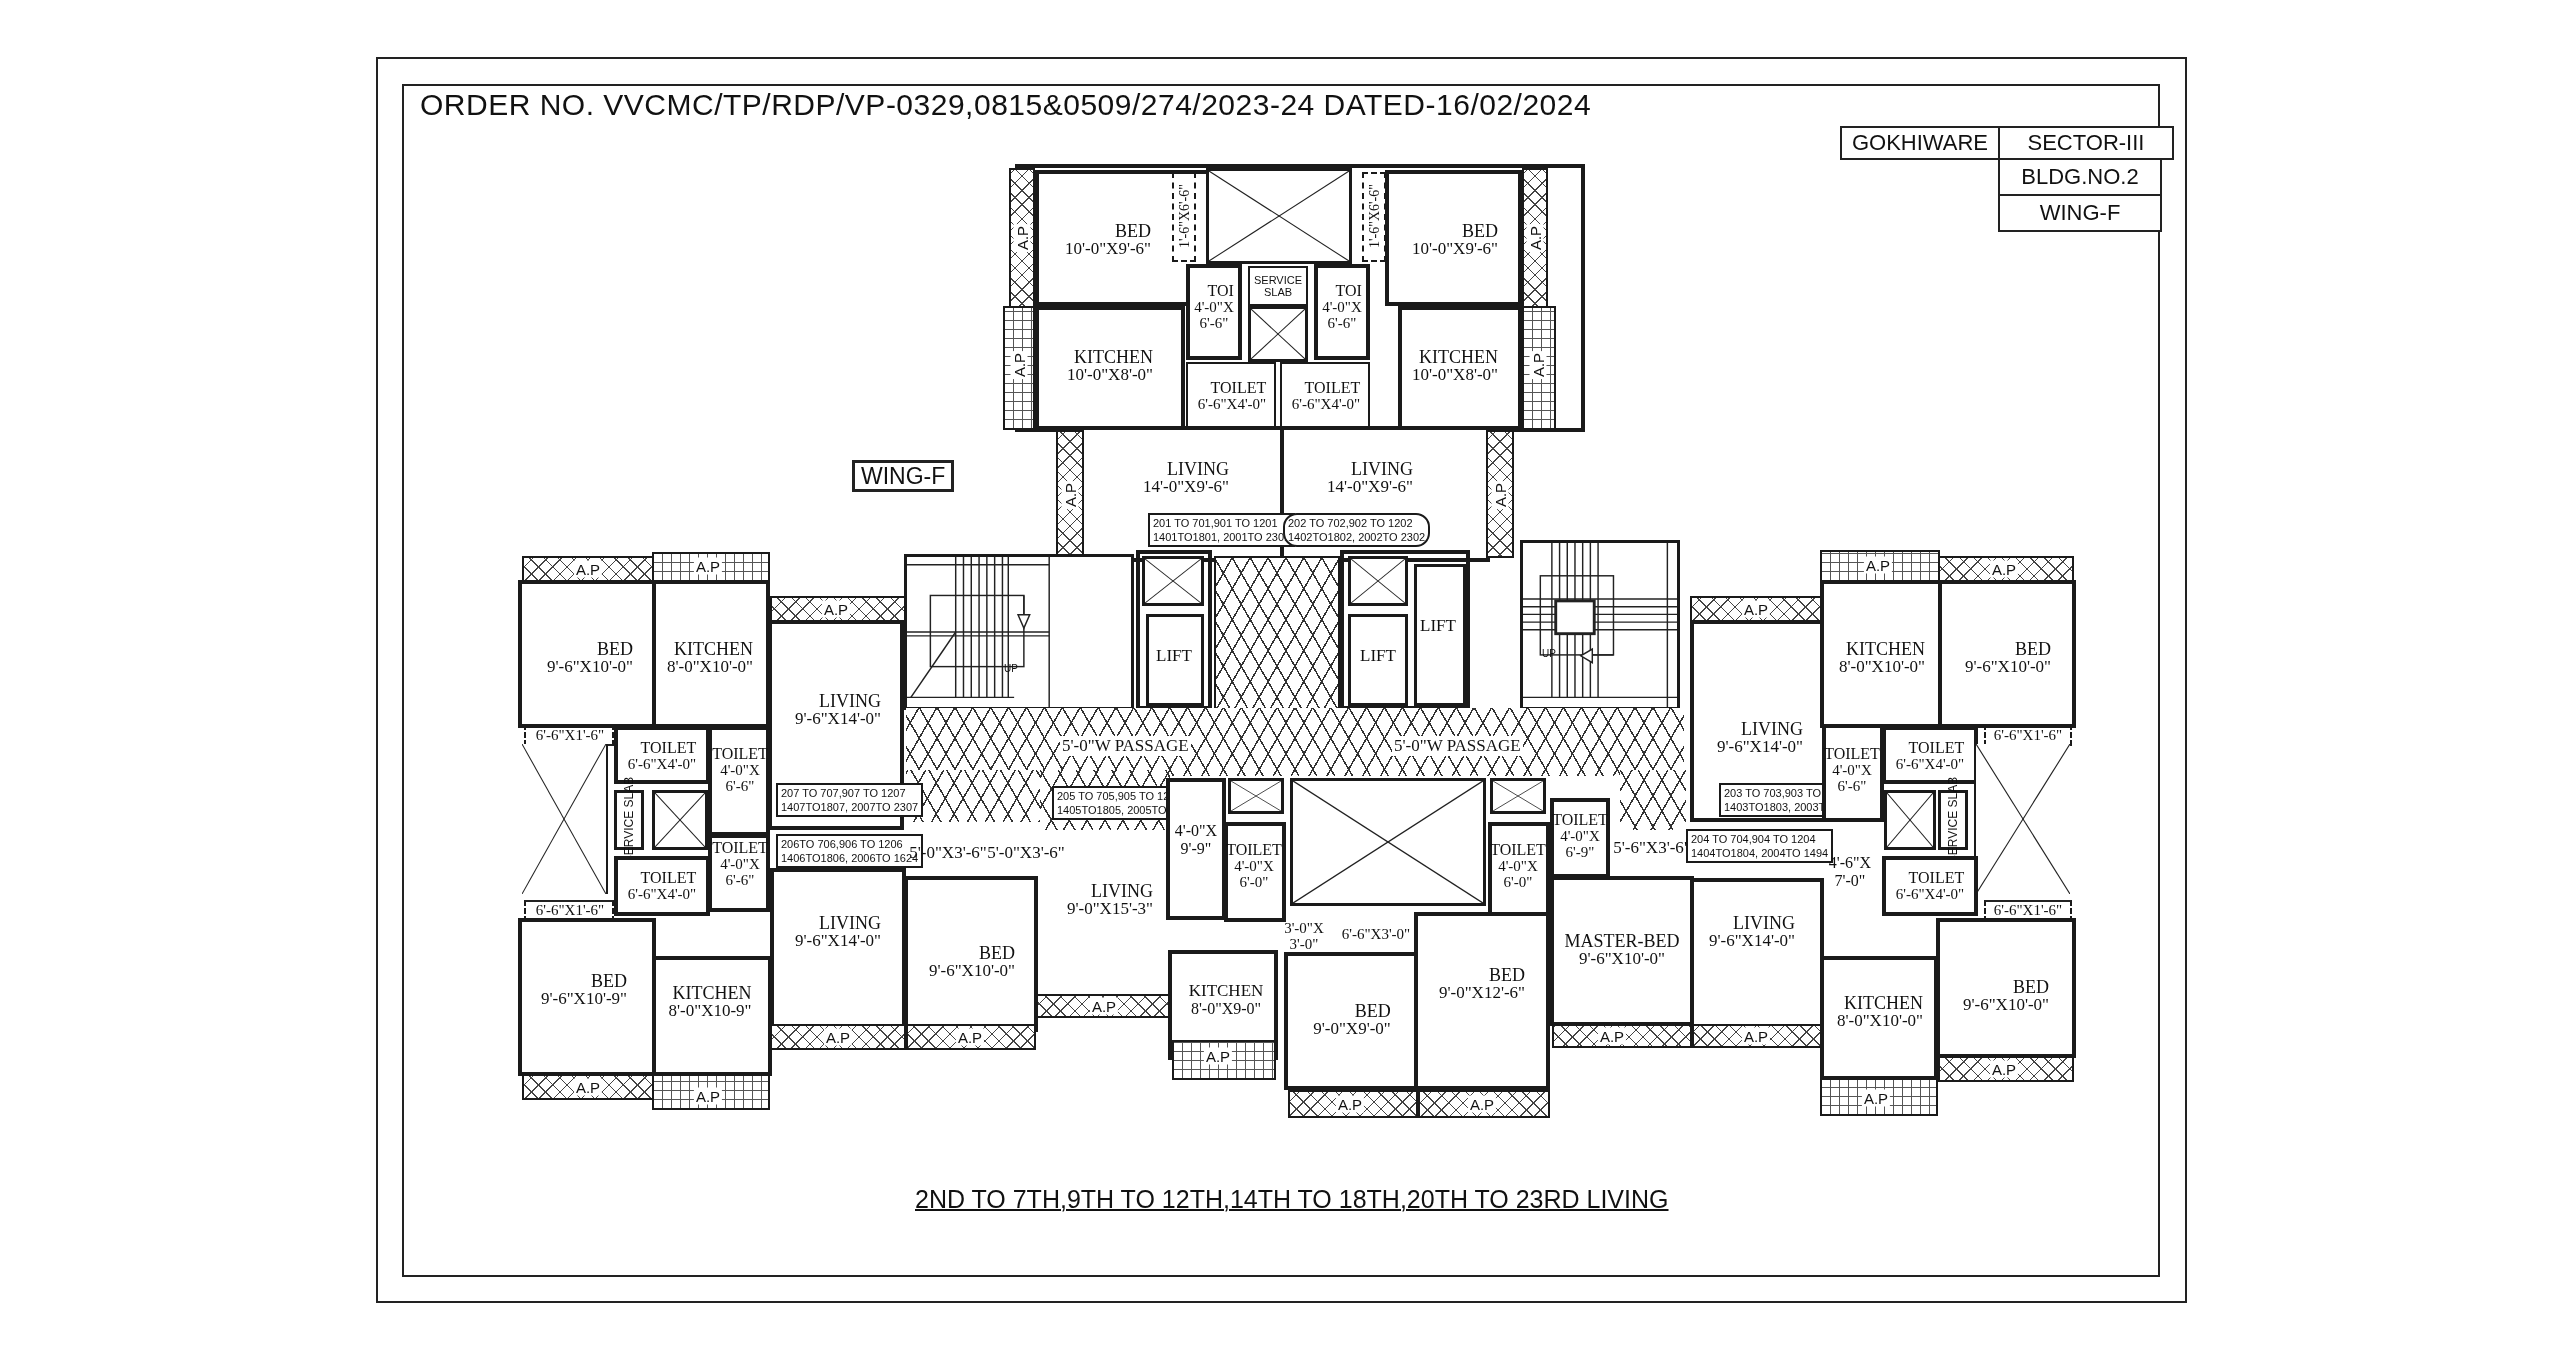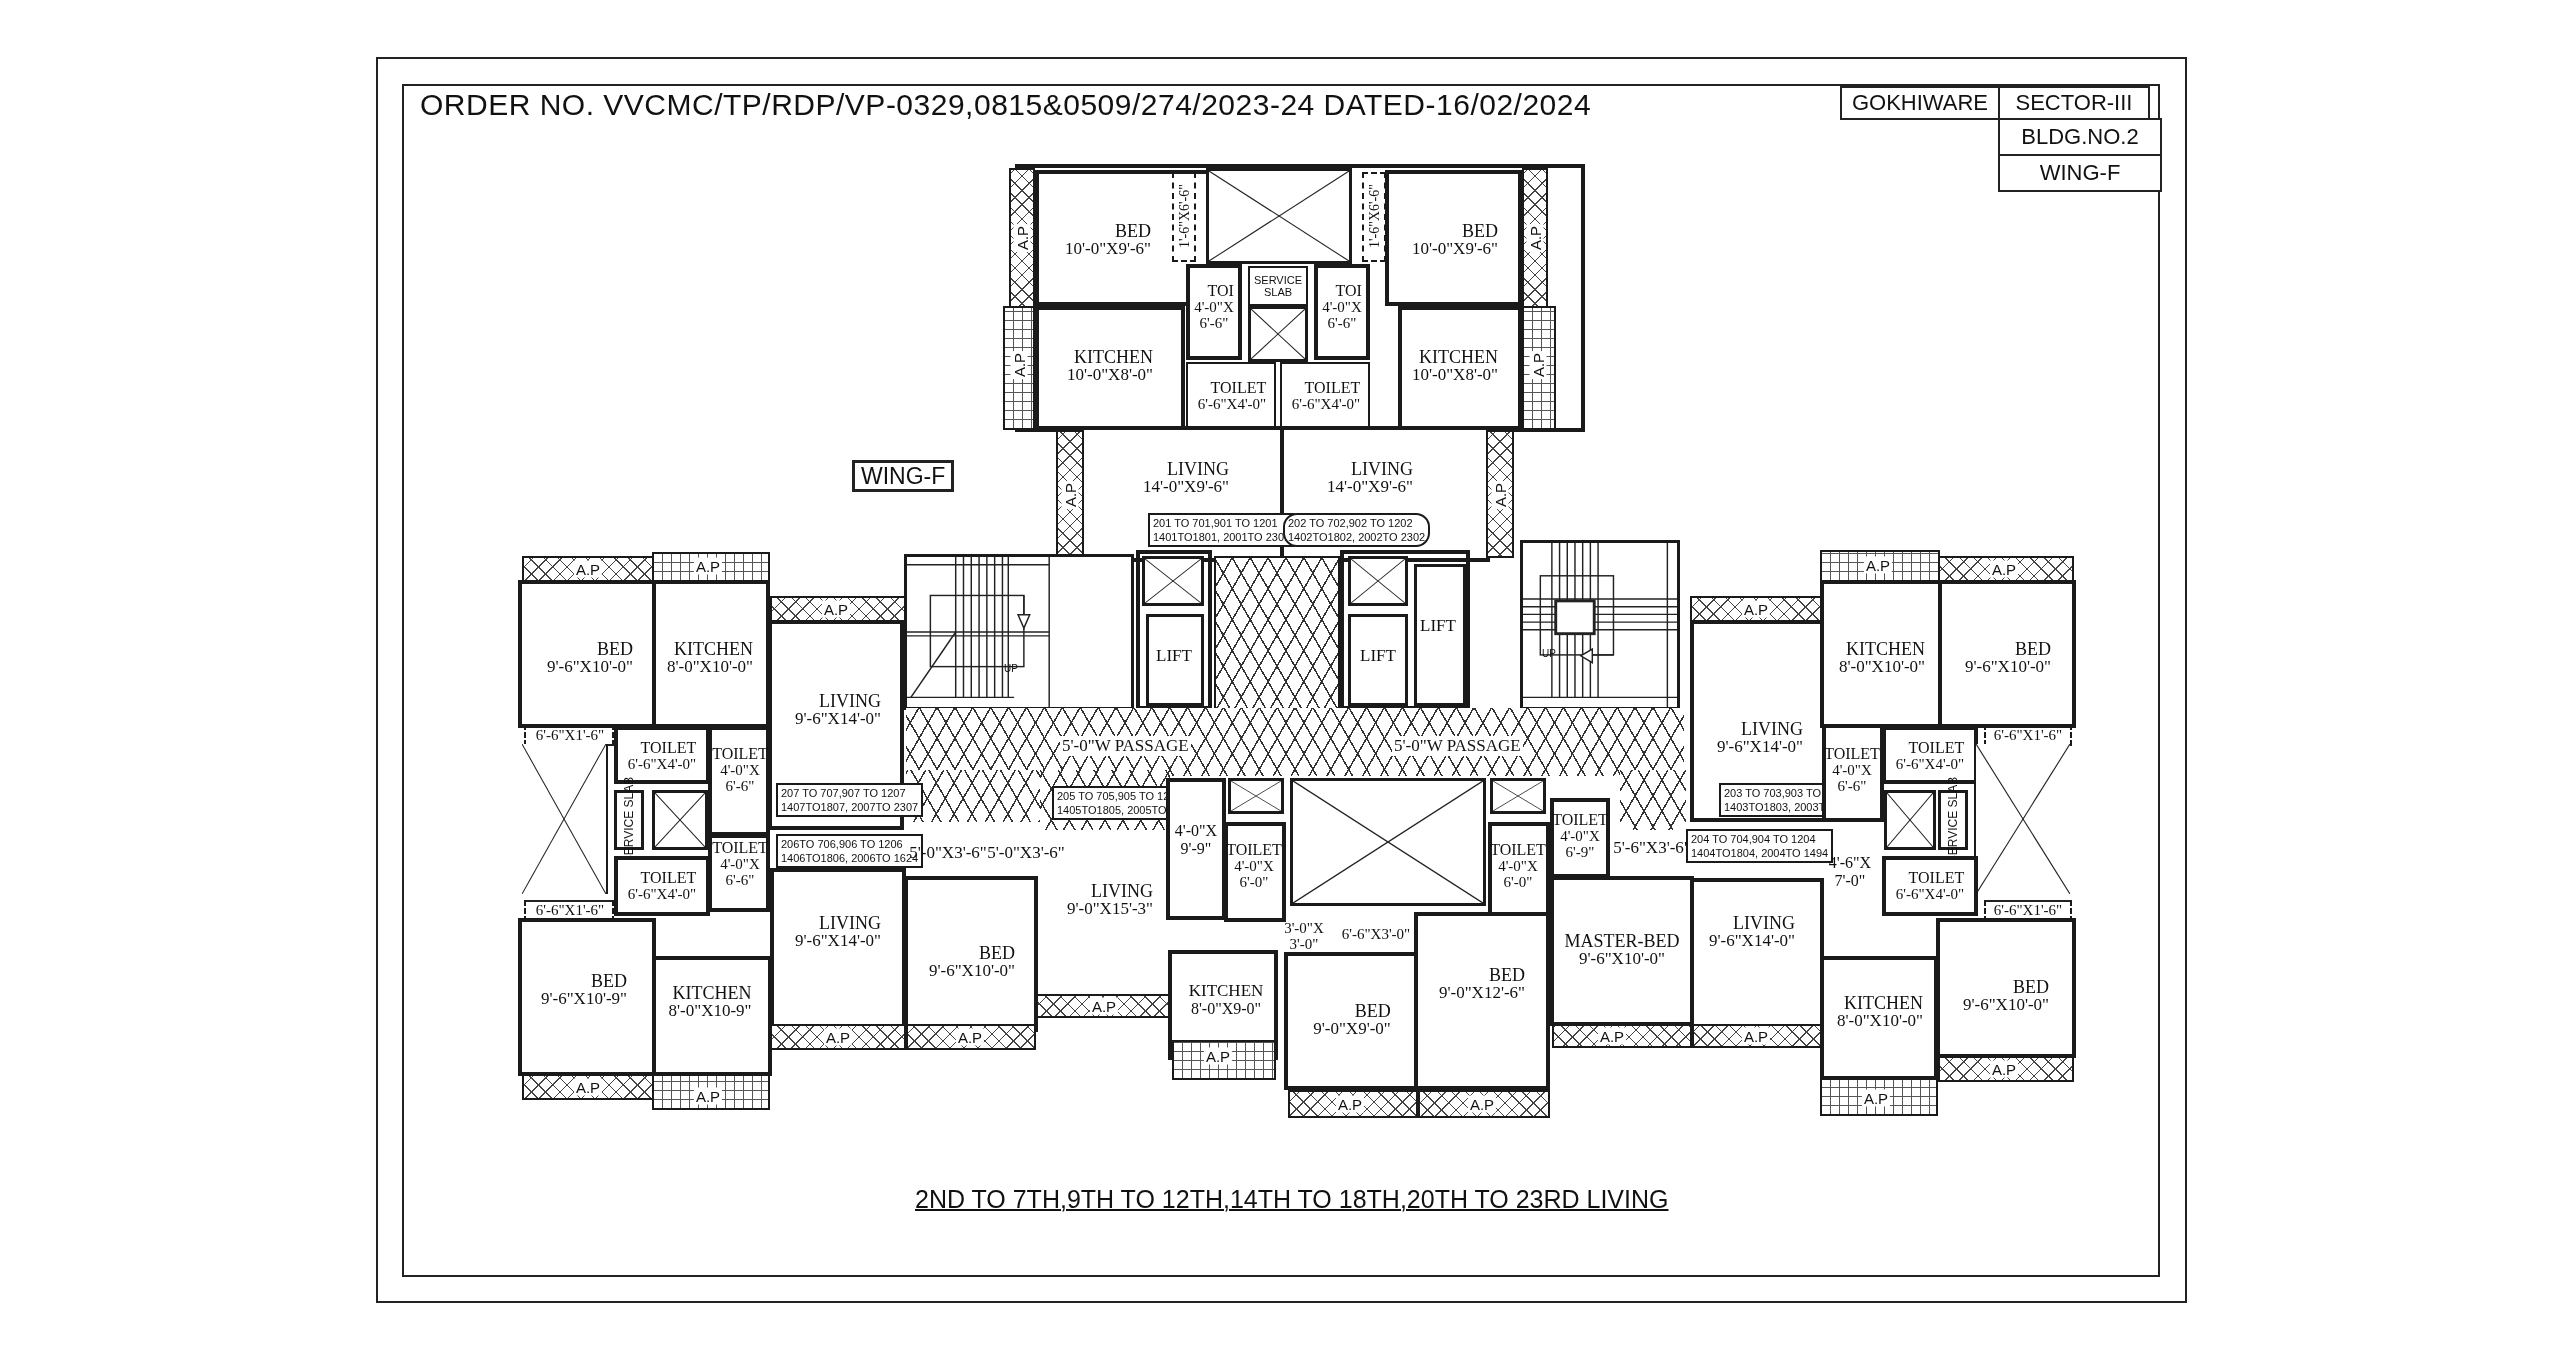--- a/index.html
+++ b/index.html
@@ -1,21 +1,21 @@
 <!DOCTYPE html>
 <html><head>
 <meta charset="utf-8">
 <style>
   html,body{margin:0;padding:0;background:#fff;}
   body{width:2560px;height:1365px;position:relative;overflow:hidden;font-family:"Liberation Serif",serif;color:#111;}
   .abs{position:absolute;box-sizing:border-box;}
   .frame-outer{left:376px;top:57px;width:1811px;height:1246px;border:2px solid #222;}
   .frame-inner{left:402px;top:84px;width:1758px;height:1193px;border:2px solid #222;}
   .order{left:420px;top:88px;font-family:"Liberation Sans",sans-serif;font-size:30px;letter-spacing:0.5px;white-space:nowrap;}
-  .tb{font-family:"Liberation Sans",sans-serif;font-size:22px;border:2px solid #222;background:#fff;display:flex;align-items:center;justify-content:center;white-space:nowrap;}
+  .tb{font-family:"Liberation Sans",sans-serif;font-size:22px;border:2px solid #222;background:#fff;display:flex;align-items:center;justify-content:center;white-space:nowrap;margin-top:40px;}
   .wing-tag{font-family:"Liberation Sans",sans-serif;font-size:23px;border:3px solid #222;padding:0 6px;line-height:26px;}
   .floor-caption{left:915px;top:1185px;font-family:"Liberation Sans",sans-serif;font-size:25px;text-decoration:underline;text-decoration-thickness:2px;white-space:nowrap;}
 
   .wall{border:4px solid #1a1a1a;background:#fff;}
   .thin{border:2px solid #1a1a1a;background:#fff;}
   .room-label{position:absolute;text-align:center;font-size:17px;line-height:18px;white-space:nowrap;transform:translate(-50%,-50%);}
   .room-label .n{display:block;font-size:18px;text-align:right;}
   .ap{background-color:#fff;background-image:
       repeating-linear-gradient(45deg,transparent 0 9px,#444 9px 10px),
       repeating-linear-gradient(-45deg,transparent 0 9px,#444 9px 10px);
@@ -41,21 +41,21 @@
 </style>
 </head>
 <body>
 
 <div class="abs frame-outer"></div>
 <div class="abs frame-inner"></div>
 
 <div class="abs order">ORDER NO. VVCMC/TP/RDP/VP-0329,0815&amp;0509/274/2023-24 DATED-16/02/2024</div>
 
 <div class="abs tb" style="left:1840px;top:86px;width:160px;height:34px;">GOKHIWARE</div>
-<div class="abs tb" style="left:1998px;top:86px;width:152px;height:34px;">SECTOR-III</div>
+<div class="abs tb" style="left:1998px;top:86px;width:176px;height:34px;">SECTOR-III</div>
 <div class="abs tb" style="left:1998px;top:118px;width:164px;height:38px;">BLDG.NO.2</div>
 <div class="abs tb" style="left:1998px;top:154px;width:164px;height:38px;">WING-F</div>
 
 <div class="abs wing-tag" style="left:852px;top:460px;">WING-F</div>
 
 <div class="abs wall" style="left:1015px;top:164px;width:570px;height:268px;"></div>
 
 <div class="abs ap" style="left:1009px;top:168px;width:26px;height:140px;"></div>
 <div class="ap-lbl v" style="left:1022px;top:238px;">A.P</div>
 <div class="abs apgrid" style="left:1003px;top:306px;width:32px;height:124px;"></div>

